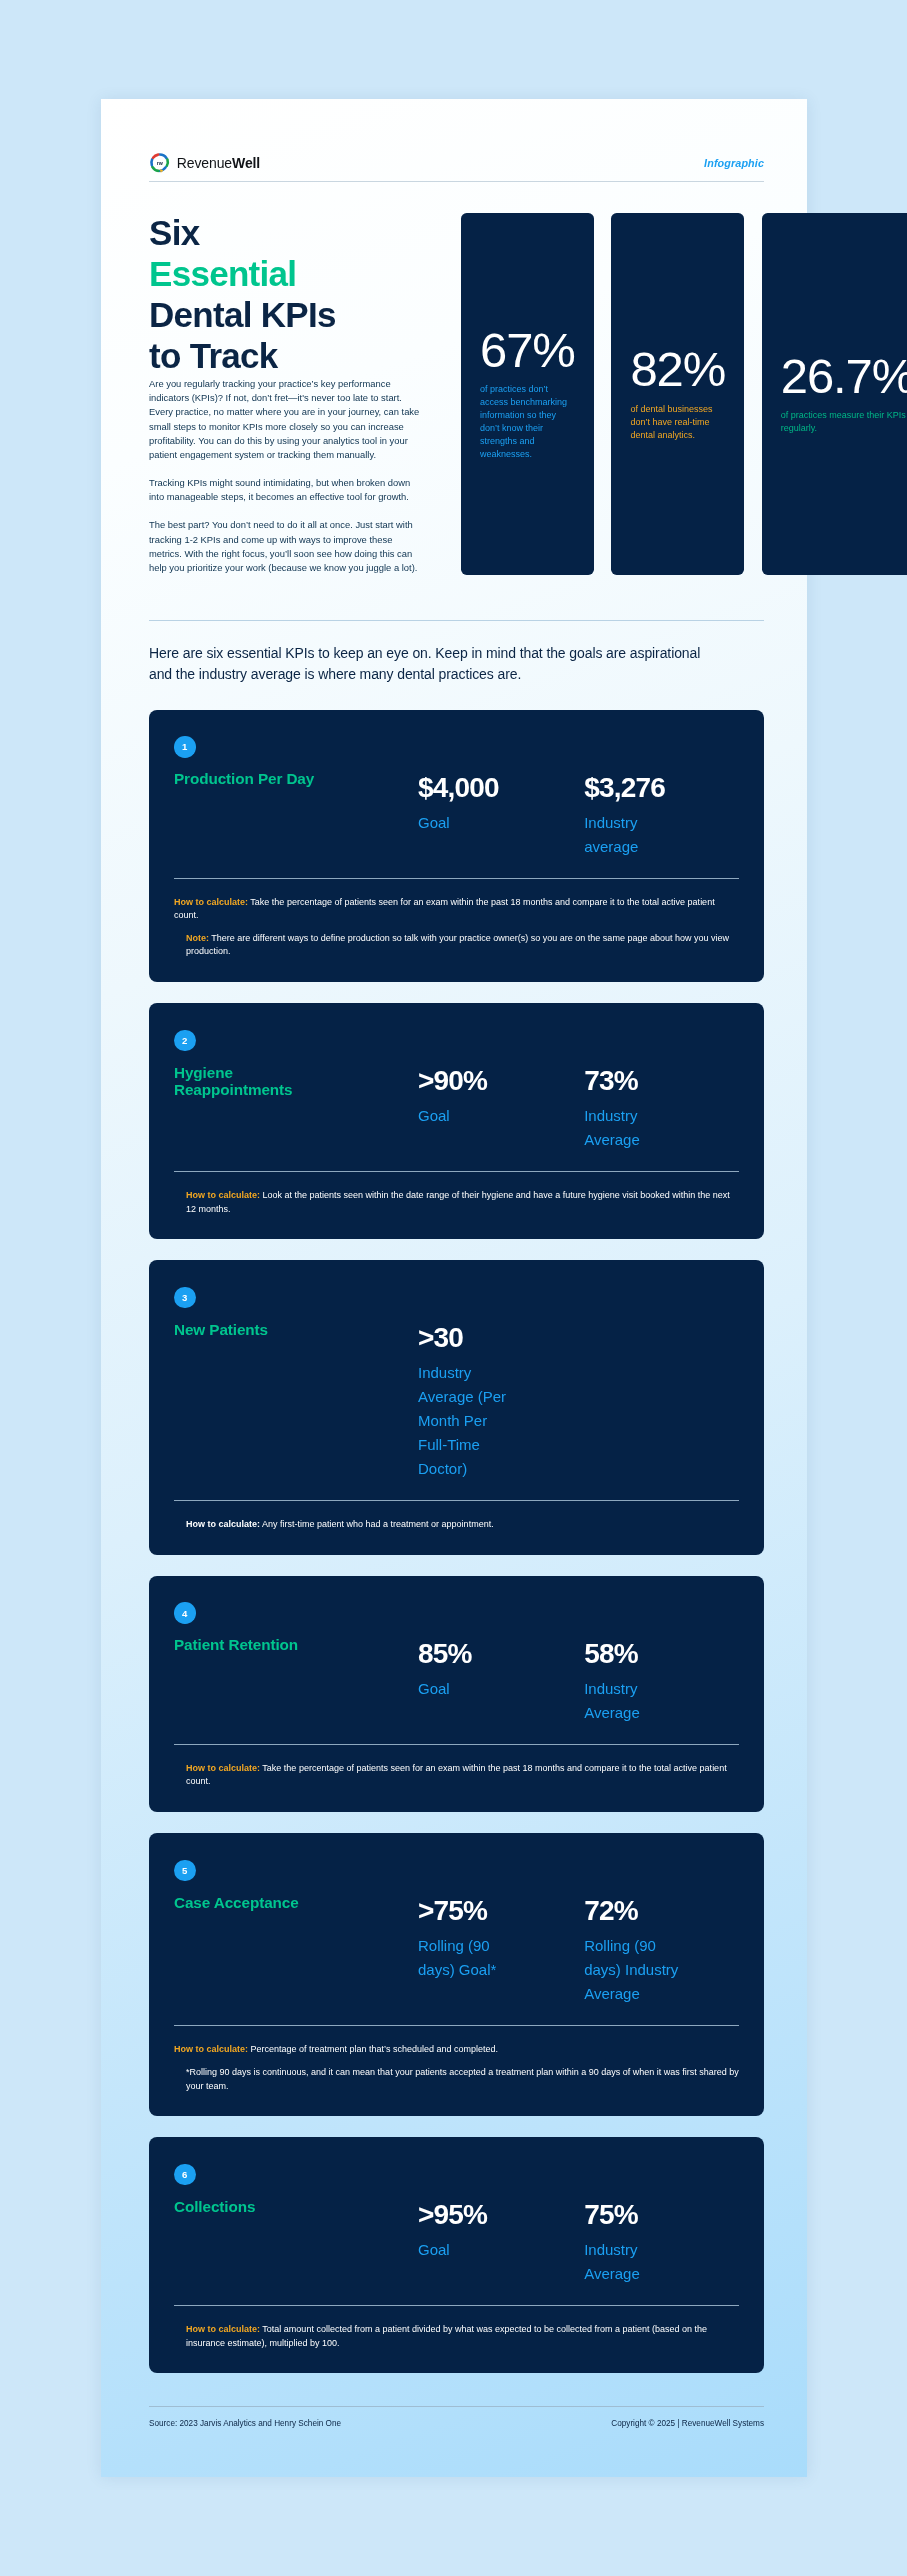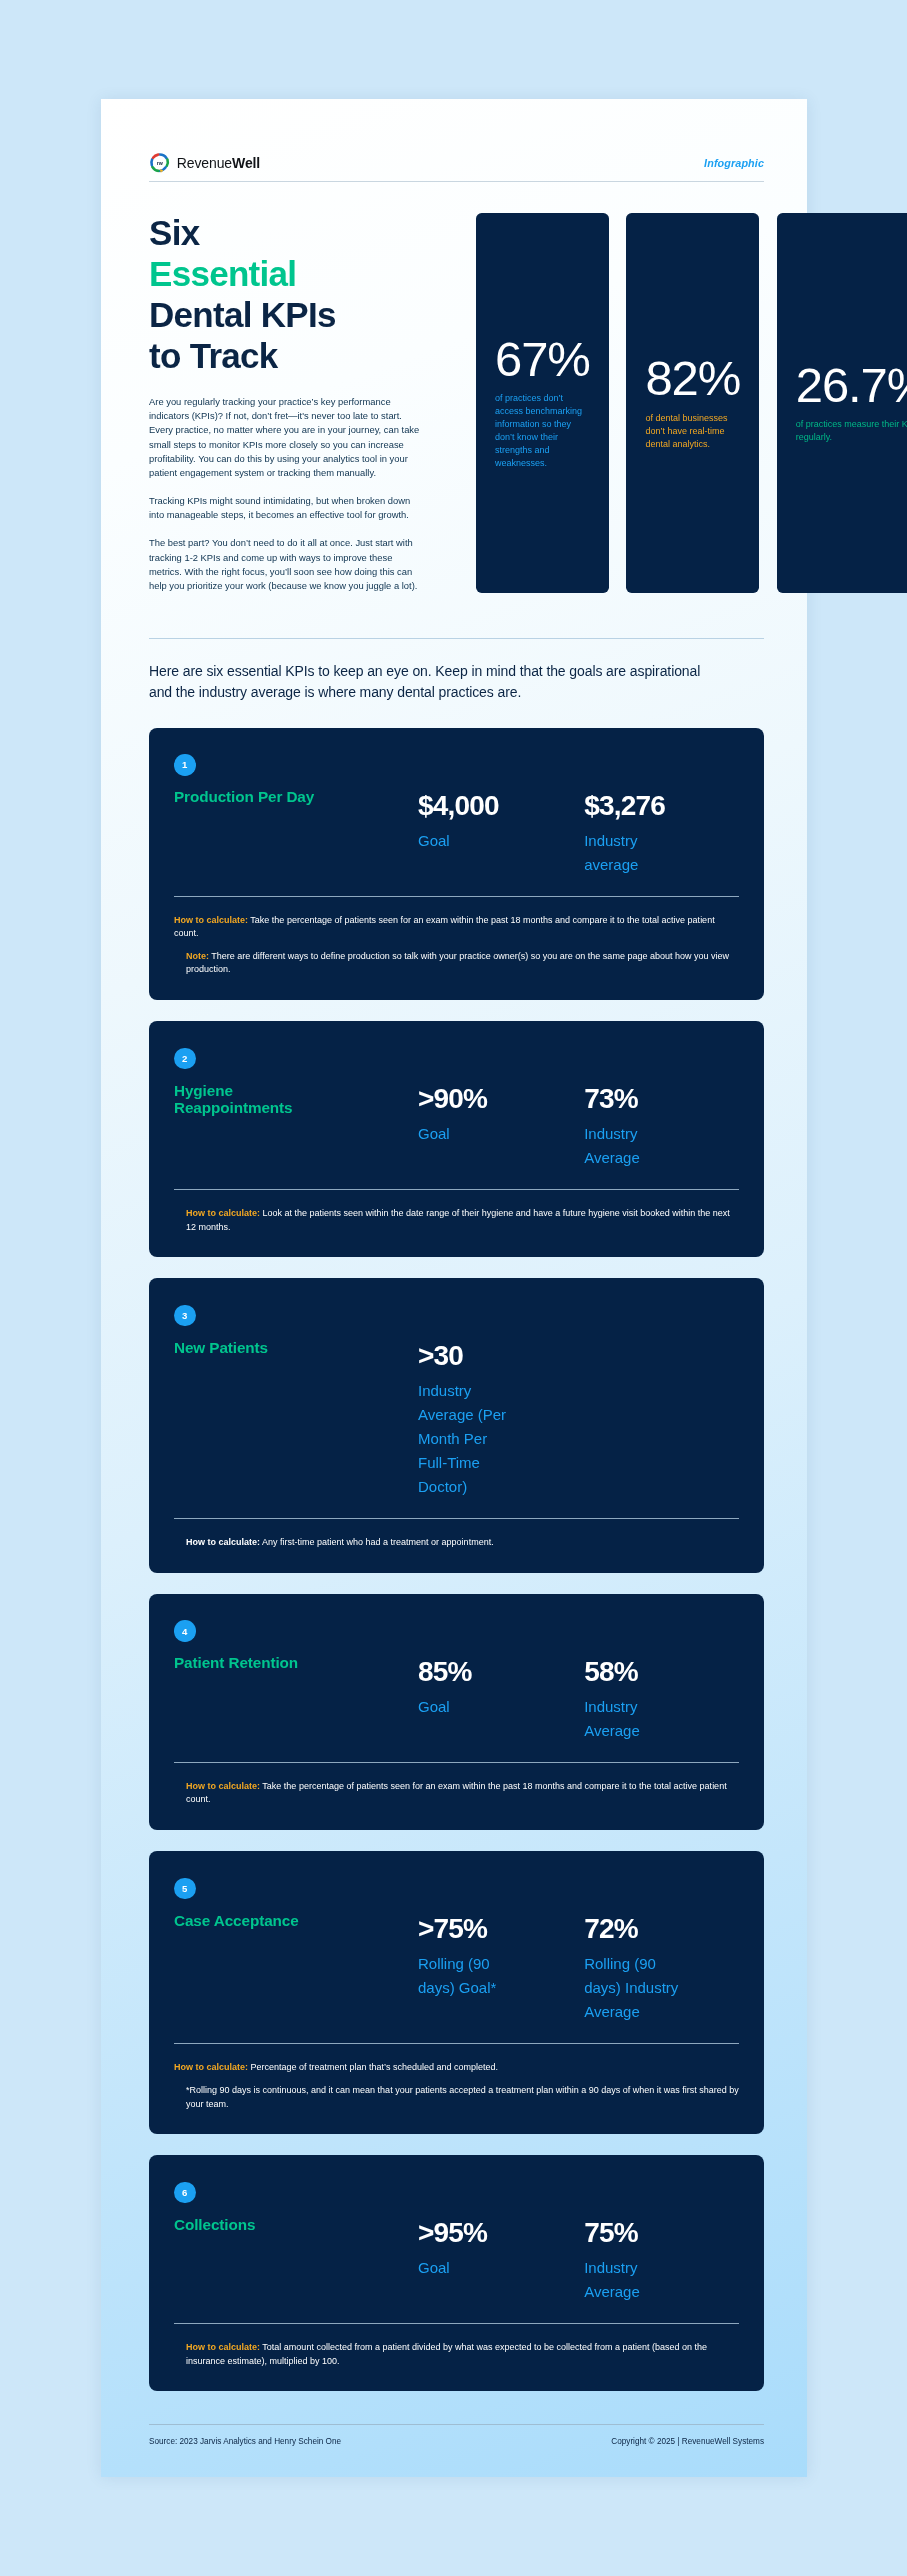--- a/index.html
+++ b/index.html
@@ -64,37 +64,37 @@
     font-size: 10.8px;
     font-style: italic;
     font-weight: 700;
     color: #1ba0f2;
     letter-spacing: 0.1px;
   }
 
   
   .hero {
     display: flex;
-    gap: 38px;
+    gap: 23px;
     padding-top: 31px;
   }
   .hero-left { width: 289px; flex: none; }
   .hero-right { flex: 1; display: flex; flex-direction: row; gap: 17.6px; }
 
   .title {
     font-size: 35px;
     line-height: 1.17;
     font-weight: 700;
     color: #0b2545;
     letter-spacing: -0.7px;
   }
   .title .accent { color: #00c58e; display: block; }
   .title .l1, .title .l3, .title .l4 { display: block; }
 
-  .body-copy { margin-top: 18px; width: 278px; }
+  .body-copy { width: 278px; }
   .body-copy p {
     font-size: 9.4px;
     line-height: 1.52;
     color: #0e3350;
     margin-bottom: 13.6px;
   }
   .body-copy p:last-child { margin-bottom: 0; }
 
   
   .stat-card {

